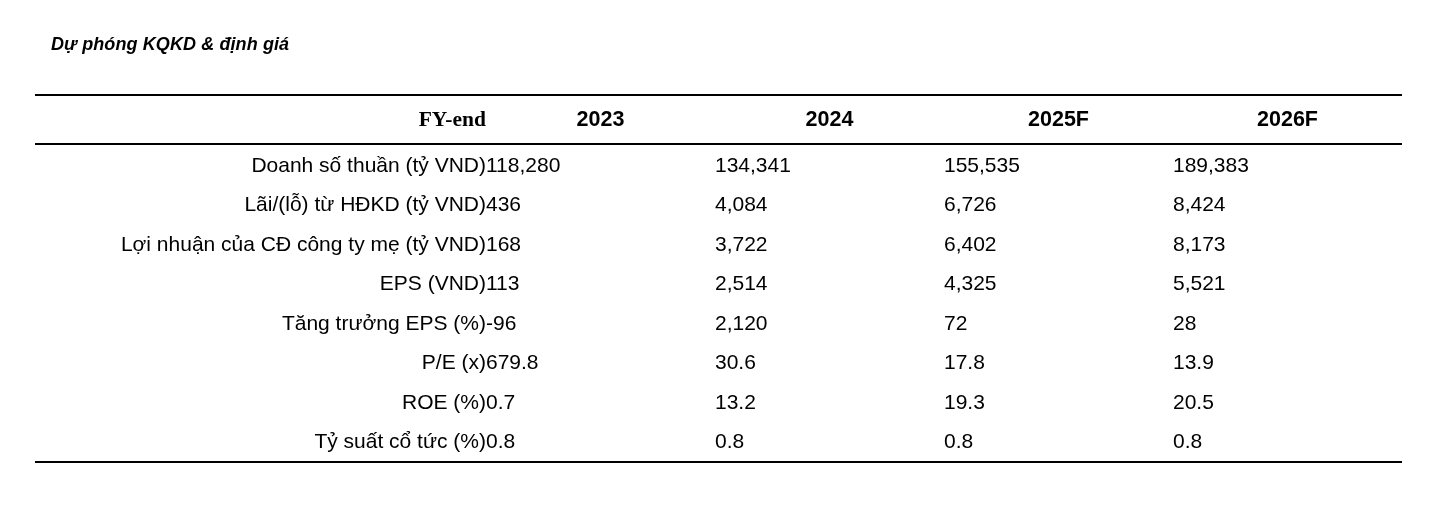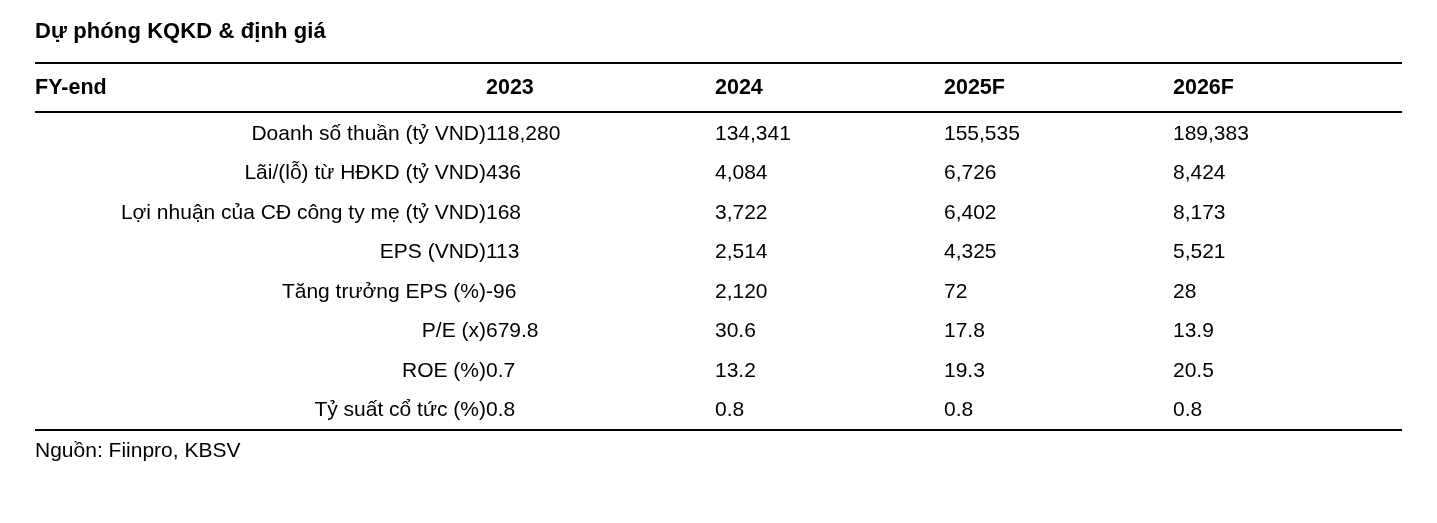--- a/index.html
+++ b/index.html
@@ -12,52 +12,54 @@
     height: 523px;
     font-family: "Liberation Sans", "DejaVu Sans", sans-serif;
     color: #000000;
     overflow: hidden;
   }
   .page {
     padding: 10px 35px 0 35px;
     box-sizing: border-box;
   }
   .title {
-    font-size: 22px;
+    font-size: 18px;
     font-weight: 700;
-    margin: 0;
+    margin: 16px;
     padding: 8px 0 0 0;
     height: 52px;
     box-sizing: border-box;
     letter-spacing: 0.1px;
+    font-style: italic;
   }
   table.fin-table {
     width: 1367px;
     border-collapse: collapse;
     table-layout: fixed;
     border-top: 2px solid #000000;
     border-bottom: 2px solid #000000;
     font-size: 21px;
   }
   table.fin-table th,
   table.fin-table td {
     padding: 0;
     vertical-align: middle;
     white-space: nowrap;
     overflow: visible;
   }
   thead th {
     height: 47px;
     font-weight: 700;
     font-size: 21.5px;
-    text-align: left;
+    text-align: center;
     border-bottom: 2px solid #000000;
   }
   thead th.label-col {
-    text-align: left;
+    text-align: right;
+    font-family: Liberation Serif, serif;
   }
   tbody td {
     height: 39.5px;
     font-weight: 400;
   }
   tbody td.label-col {
     text-align: right;
   }
   col.c-label { width: 451px; }
   col.c-num   { width: 229px; }
@@ -144,15 +146,14 @@
       <tr>
         <td class="label-col">Tỷ suất cổ tức (%)</td>
         <td>0.8</td>
         <td>0.8</td>
         <td>0.8</td>
         <td>0.8</td>
       </tr>
     </tbody>
   </table>
 
-  <div class="source">Nguồn: Fiinpro, KBSV</div>
 
 </div>
 
 </body></html>

